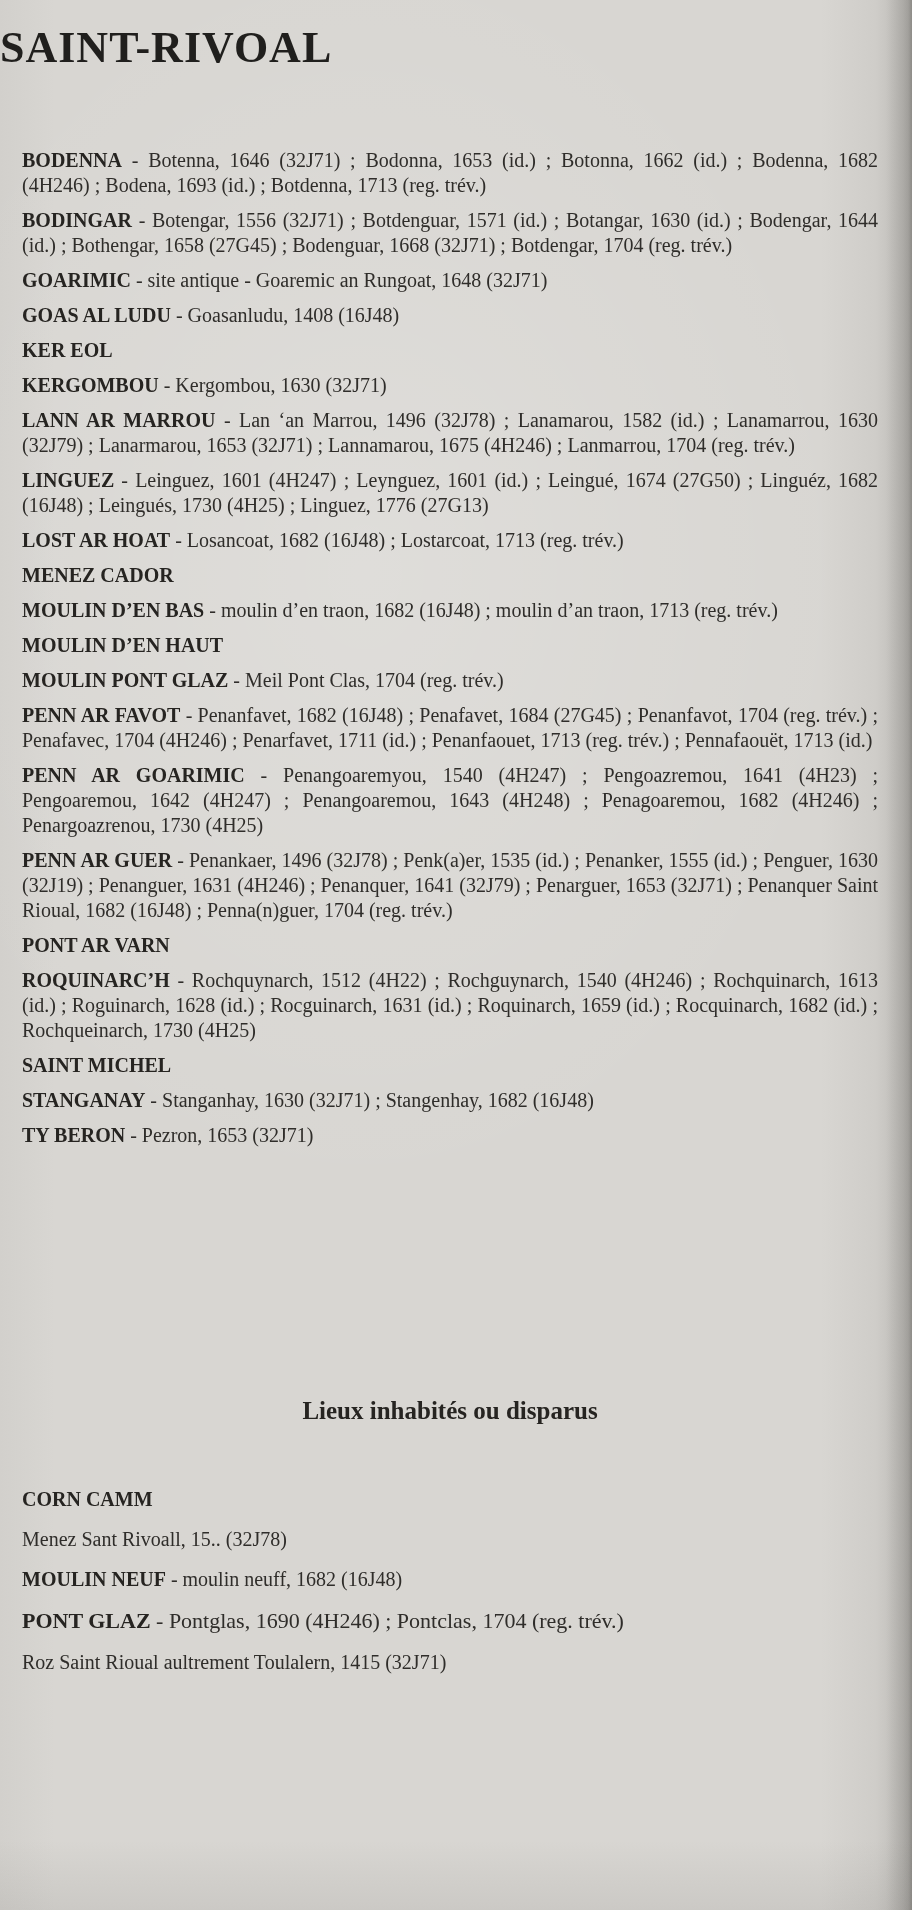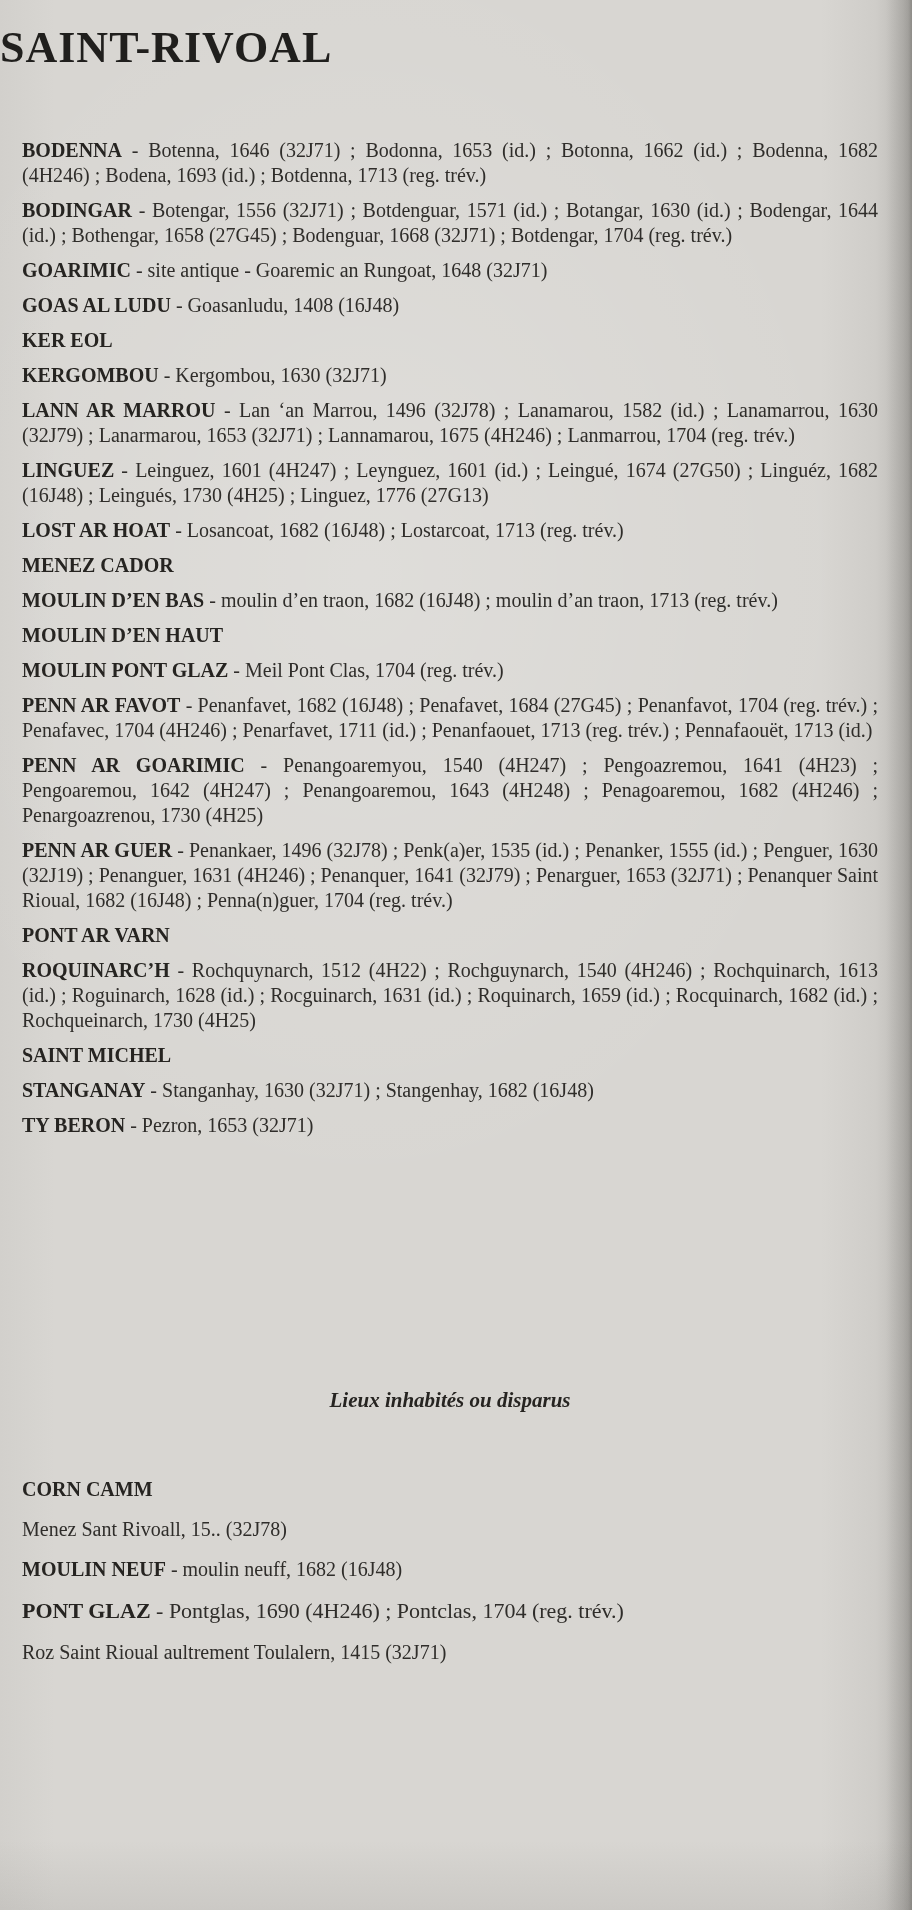--- a/index.html
+++ b/index.html
@@ -46,38 +46,37 @@
     letter-spacing: 1px;
     color: #201f1d;
   }
   .content {
     position: absolute;
     top: 138px;
     left: 22px;
     width: 856px;
   }
   p.entry {
-    margin: 0 0 10px 0;
+    margin: 10px 0 10px 0;
     font-size: 20px;
     line-height: 25px;
     text-align: justify;
   }
   p.entry.large {
     font-size: 22px;
     line-height: 28px;
   }
   .hw { font-weight: bold; color: #262421; }
   .it { }
   p.divider {
     margin: 250px 0 64px 0;
     text-align: center;
-    font-size: 21px;
+    font-size: 25px;
     line-height: 25px;
     font-weight: bold;
-    font-style: italic;
     color: #262421;
   }
   #entries-disparus p.entry { margin-bottom: 15px; }
 </style>
 </head>
 <body>
 
 <div class="page">
   <h1 class="title">SAINT-RIVOAL</h1>
   <div class="content">

